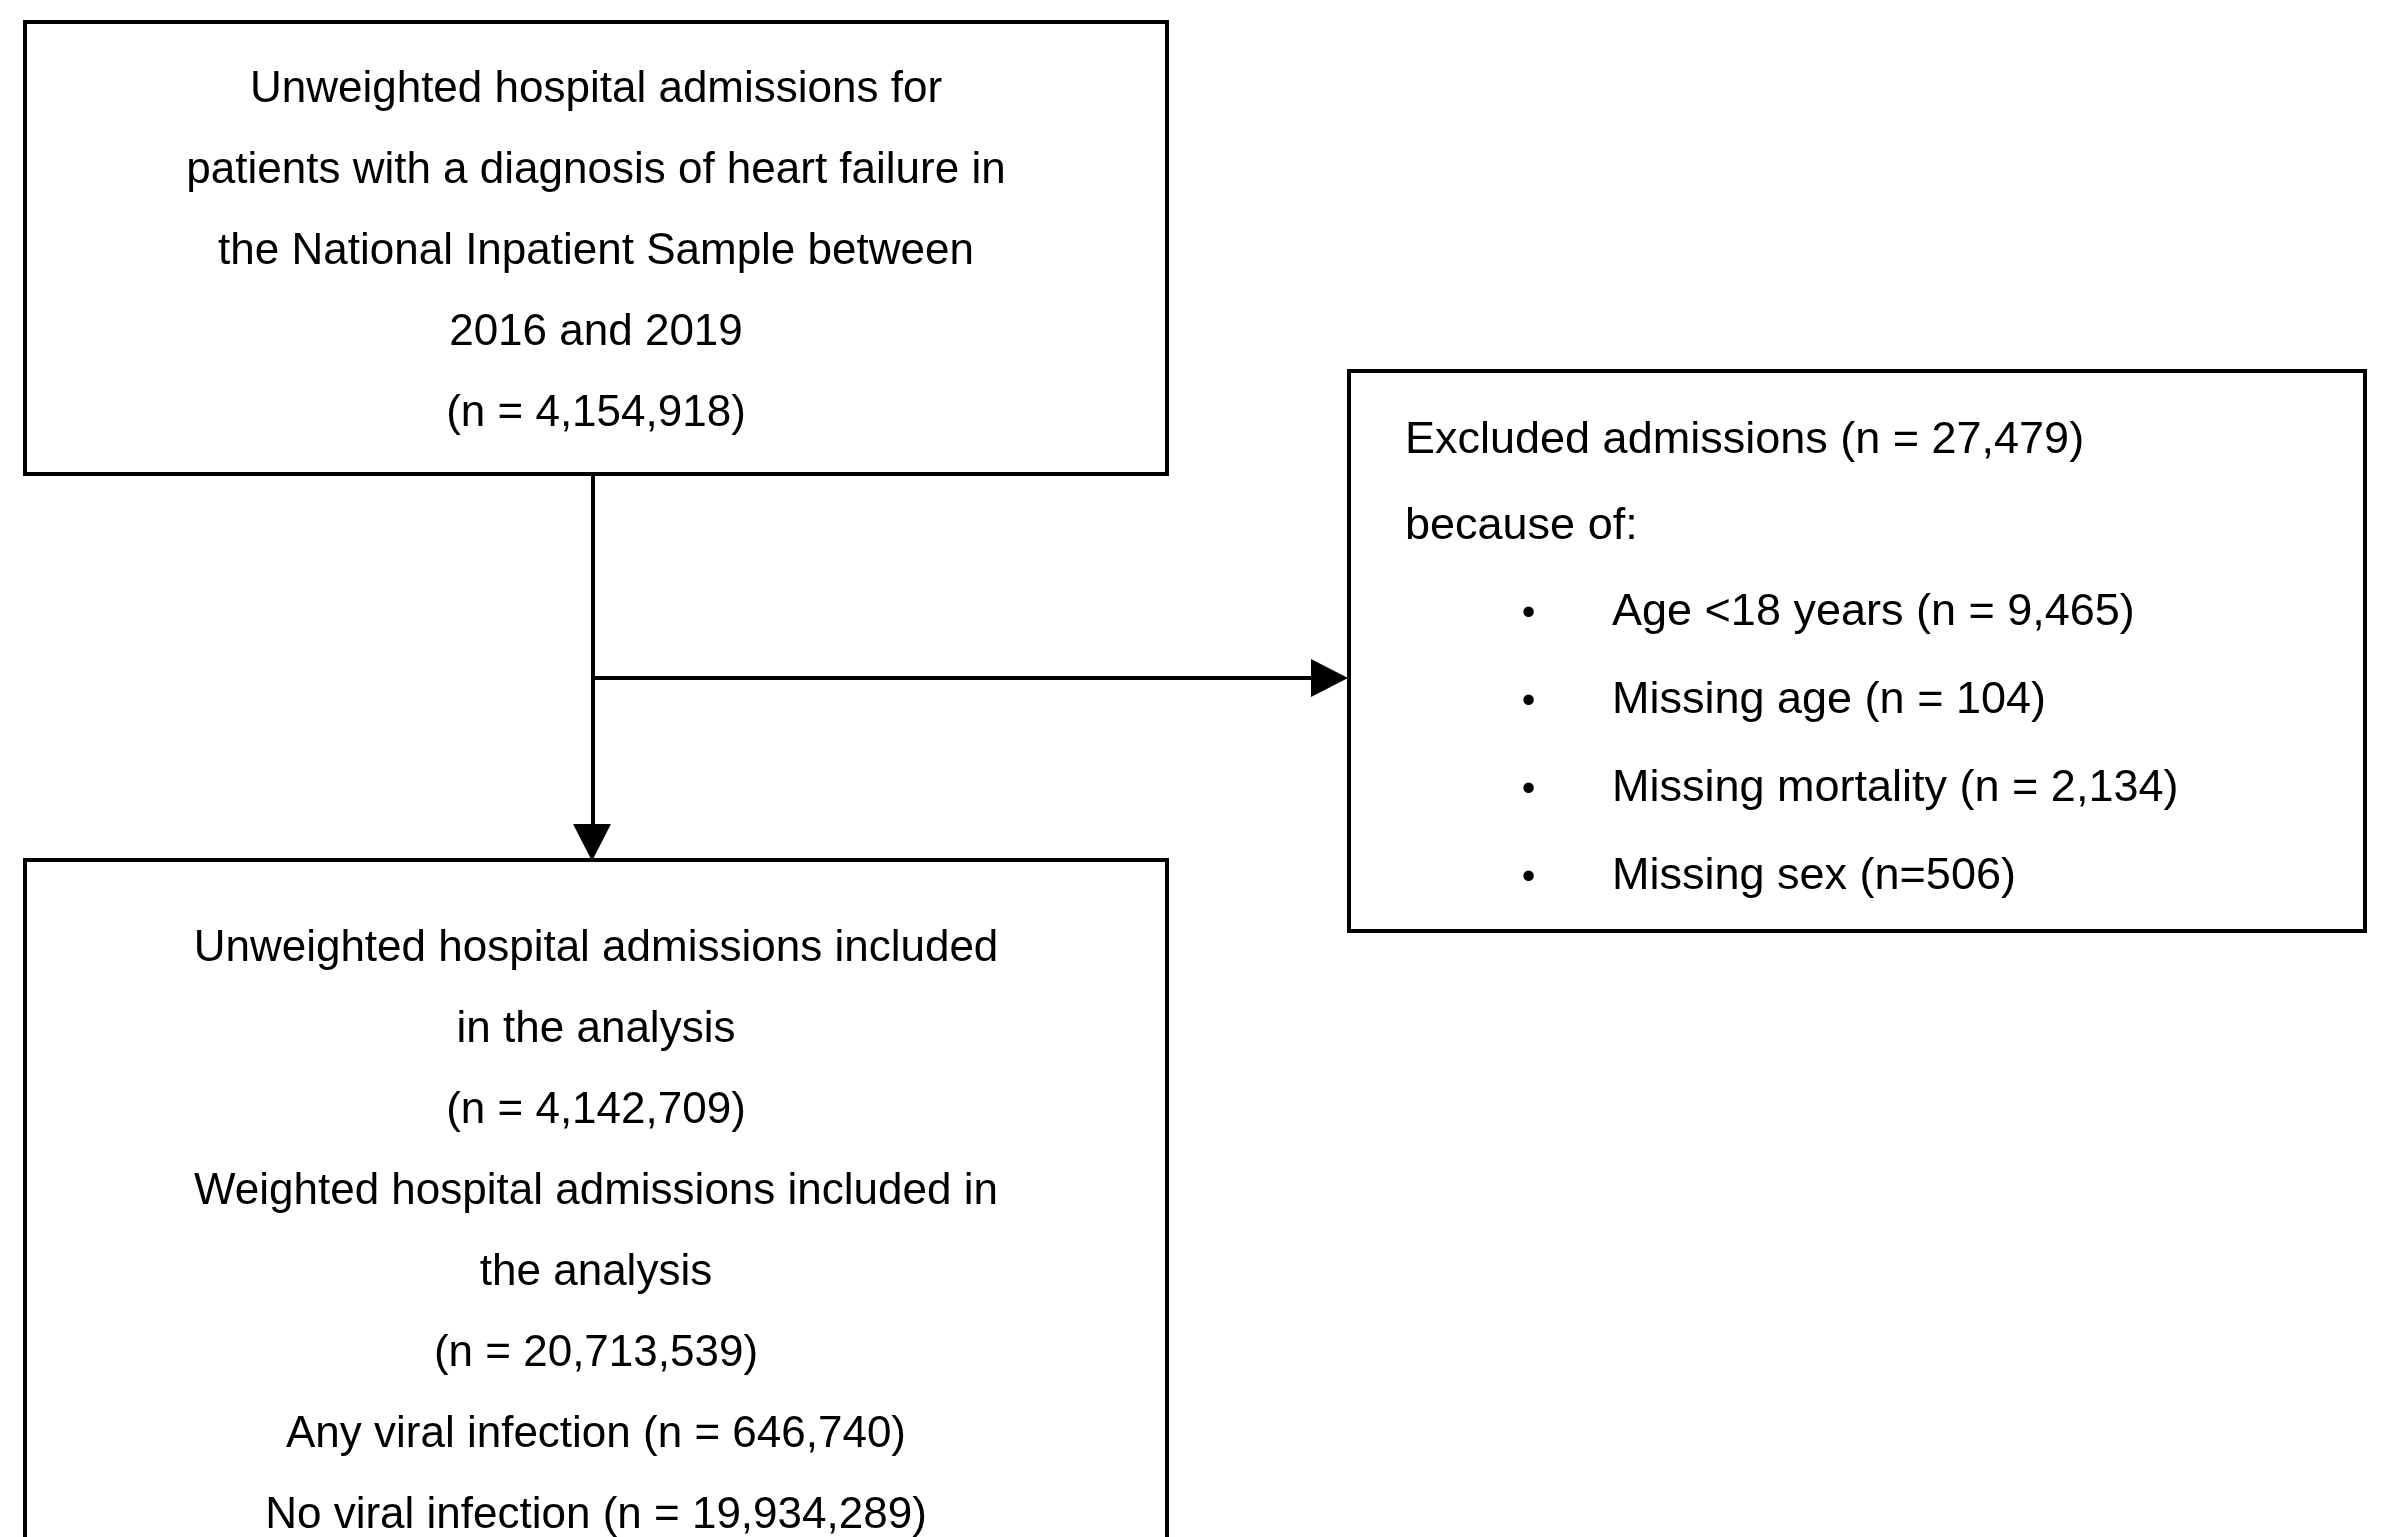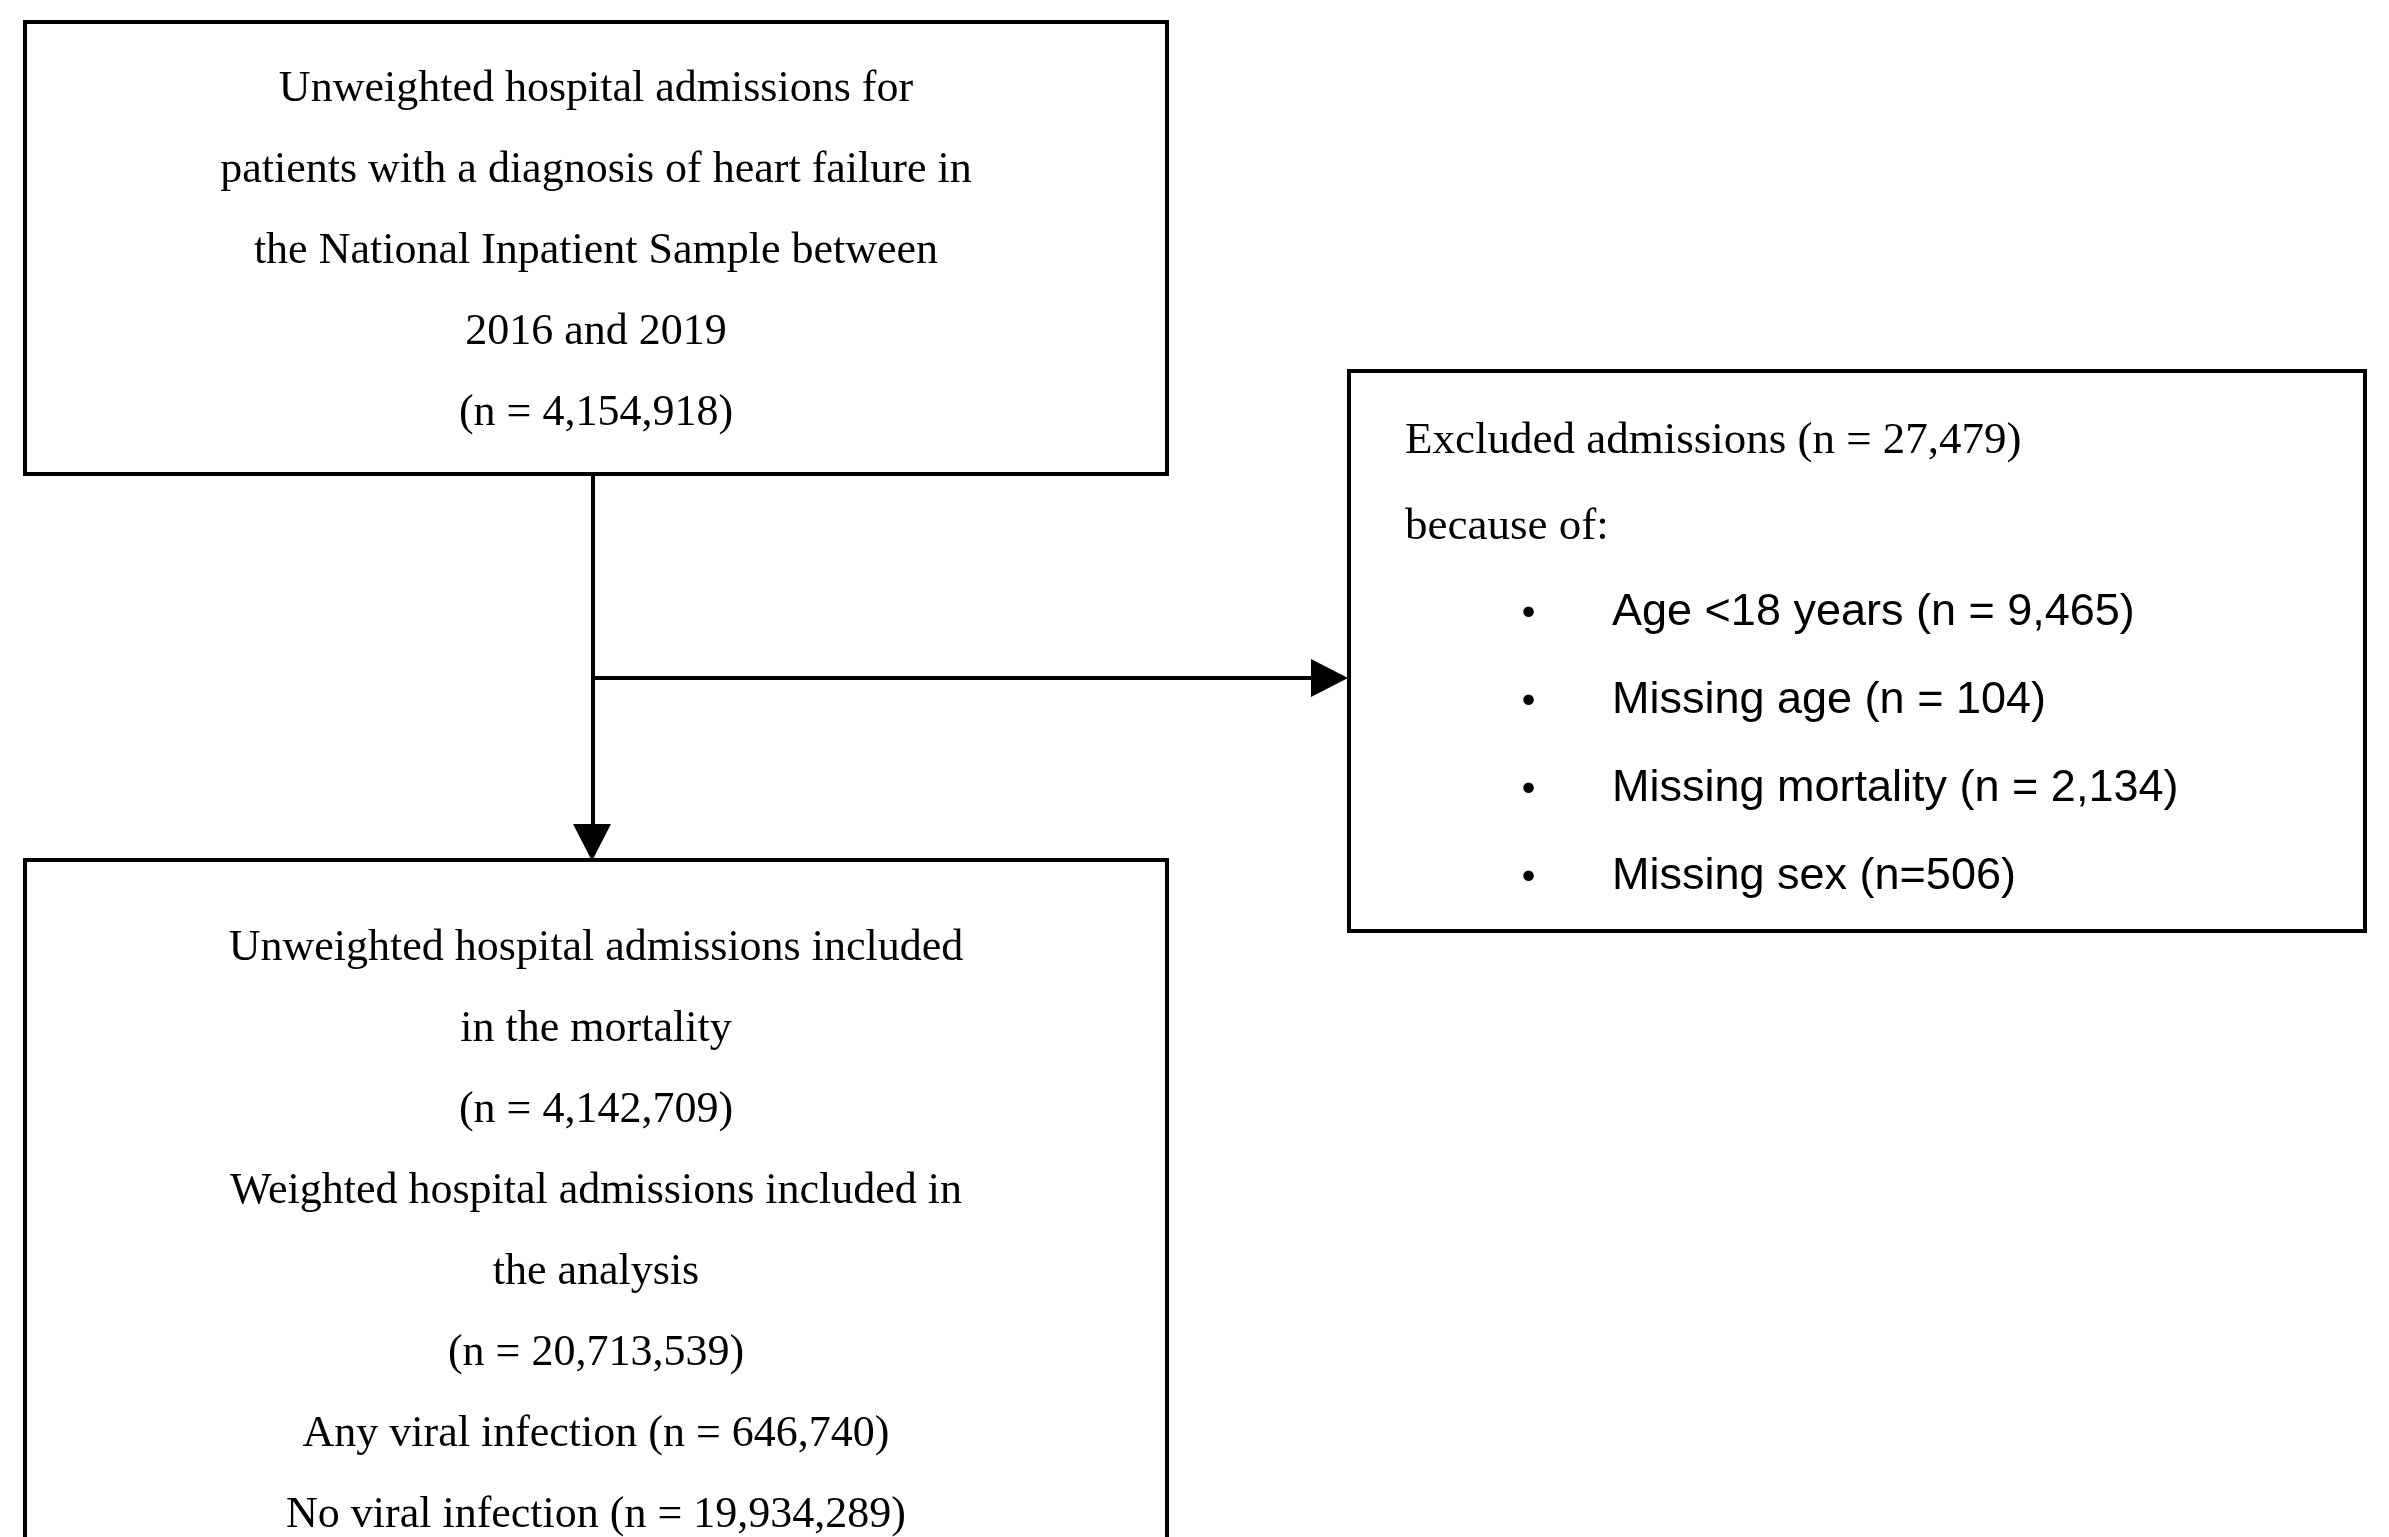--- a/index.html
+++ b/index.html
@@ -17,21 +17,20 @@
     overflow: hidden;
   }
   .box {
     position: absolute;
     border: 4.6px solid #000000;
     background: #ffffff;
     box-sizing: border-box;
   }
   .box .line {
     white-space: nowrap;
-    font-family: Liberation Serif, serif;
   }
   .box-top {
     left: 23px;
     top: 20px;
     width: 1146px;
     height: 456px;
     display: flex;
     flex-direction: column;
     justify-content: center;
     text-align: center;
@@ -145,21 +144,21 @@
       <span class="bullet-text">Missing mortality (n = 2,134)</span>
     </div>
     <div class="bullet-row">
       <span class="bullet-dot">•</span>
       <span class="bullet-text">Missing sex (n=506)</span>
     </div>
   </div>
 
   <div class="box box-bottom">
     <div class="line">Unweighted hospital admissions included</div>
-    <div class="line">in the mortality</div>
+    <div class="line">in the analysis</div>
     <div class="line">(n = 4,142,709)</div>
     <div class="line">Weighted hospital admissions included in</div>
     <div class="line">the analysis</div>
     <div class="line">(n = 20,713,539)</div>
     <div class="line">Any viral infection (n = 646,740)</div>
     <div class="line">No viral infection (n = 19,934,289)</div>
   </div>
 
 </div>
 

